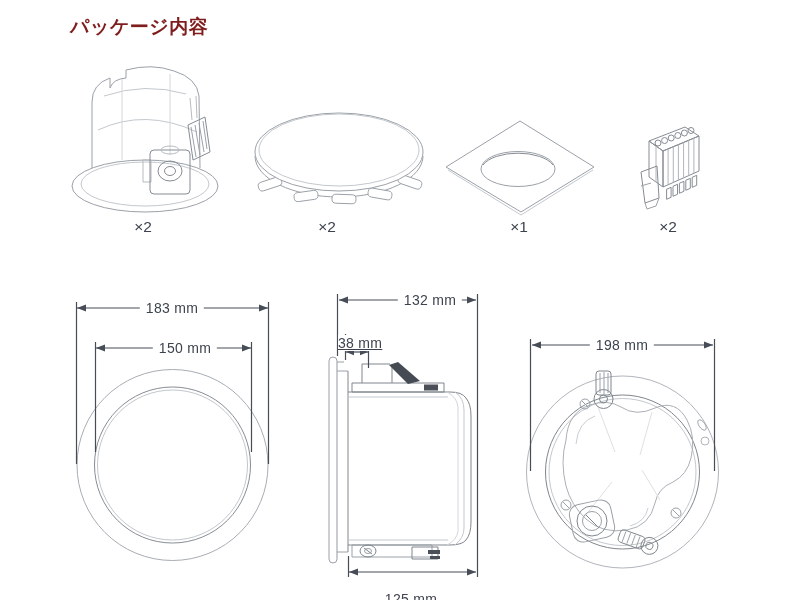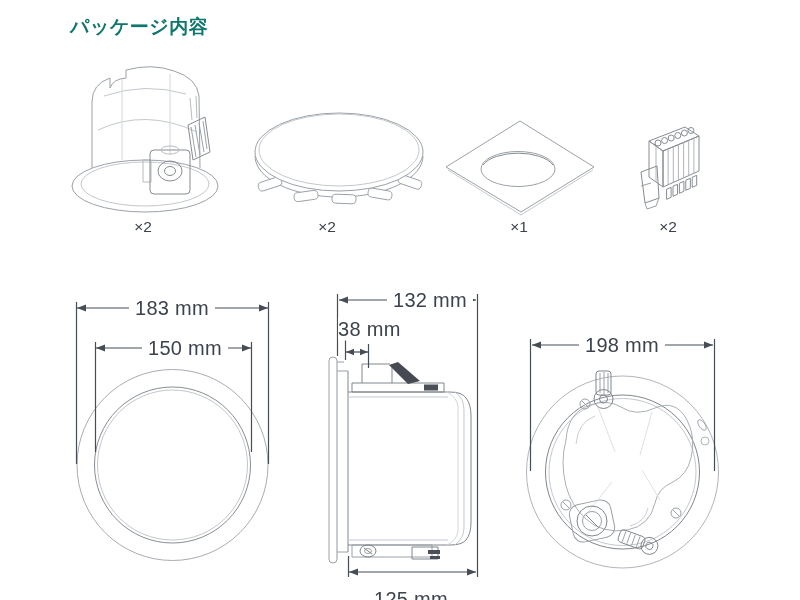--- a/index.html
+++ b/index.html
@@ -5,31 +5,31 @@
   html,body{margin:0;padding:0;}
   body{
     width:800px;height:600px;background:#ffffff;overflow:hidden;
     font-family:"Liberation Sans","DejaVu Sans",sans-serif;
     position:relative;
   }
   .canvas{position:absolute;inset:0;width:800px;height:600px;}
   .art{position:absolute;left:0;top:0;width:800px;height:600px;}
   .sec-title{
     position:absolute;margin:0;font-size:19px;font-weight:bold;
-    color:#0f766e;letter-spacing:0.5px;white-space:nowrap;
+    color:#7f1d1d;letter-spacing:0.5px;white-space:nowrap;
   }
   .t1{left:70px;top:14px;}
   .t2{left:70px;top:237px;}
   .qty{
     position:absolute;transform:translate(-50%,-50%);
     font-size:15.5px;color:#3d434e;white-space:nowrap;
   }
   .dim{
     position:absolute;transform:translate(-50%,-50%);
-    background:#ffffff;padding:0 6px;font-size:20px;color:#3d434e;
+    background:#ffffff;padding:0 6px;font-size:14px;color:#3d434e;
     white-space:nowrap;letter-spacing:0.3px;
   }
   .dim.anchor-left{transform:translate(0,-50%);padding:0;}
   svg *{vector-effect:non-scaling-stroke;}
 </style>
 </head>
 <body>
 
 <div class="canvas">
 
@@ -204,17 +204,17 @@
   <h1 class="sec-title t1">パッケージ内容</h1>
 
   <div class="qty" style="left:143px;top:227px;">×2</div>
   <div class="qty" style="left:327px;top:227px;">×2</div>
   <div class="qty" style="left:519px;top:227px;">×1</div>
   <div class="qty" style="left:668px;top:227px;">×2</div>
 
   <div class="dim" style="left:172px;top:308px;">183 mm</div>
   <div class="dim" style="left:185px;top:348px;">150 mm</div>
   <div class="dim" style="left:402px;top:300px;margin-left:28px;">132 mm</div>
-  <div class="dim anchor-left" style="left:338px;top:329px;">38 mm</div>
+  <div class="dim anchor-left" style="left:338px;top:343px;text-decoration:underline;">38 mm</div>
   <div class="dim" style="left:411px;top:572px;margin-top:27px;">125 mm</div>
   <div class="dim" style="left:622px;top:345px;">198 mm</div>
 
 </div>
 
 </body></html>

